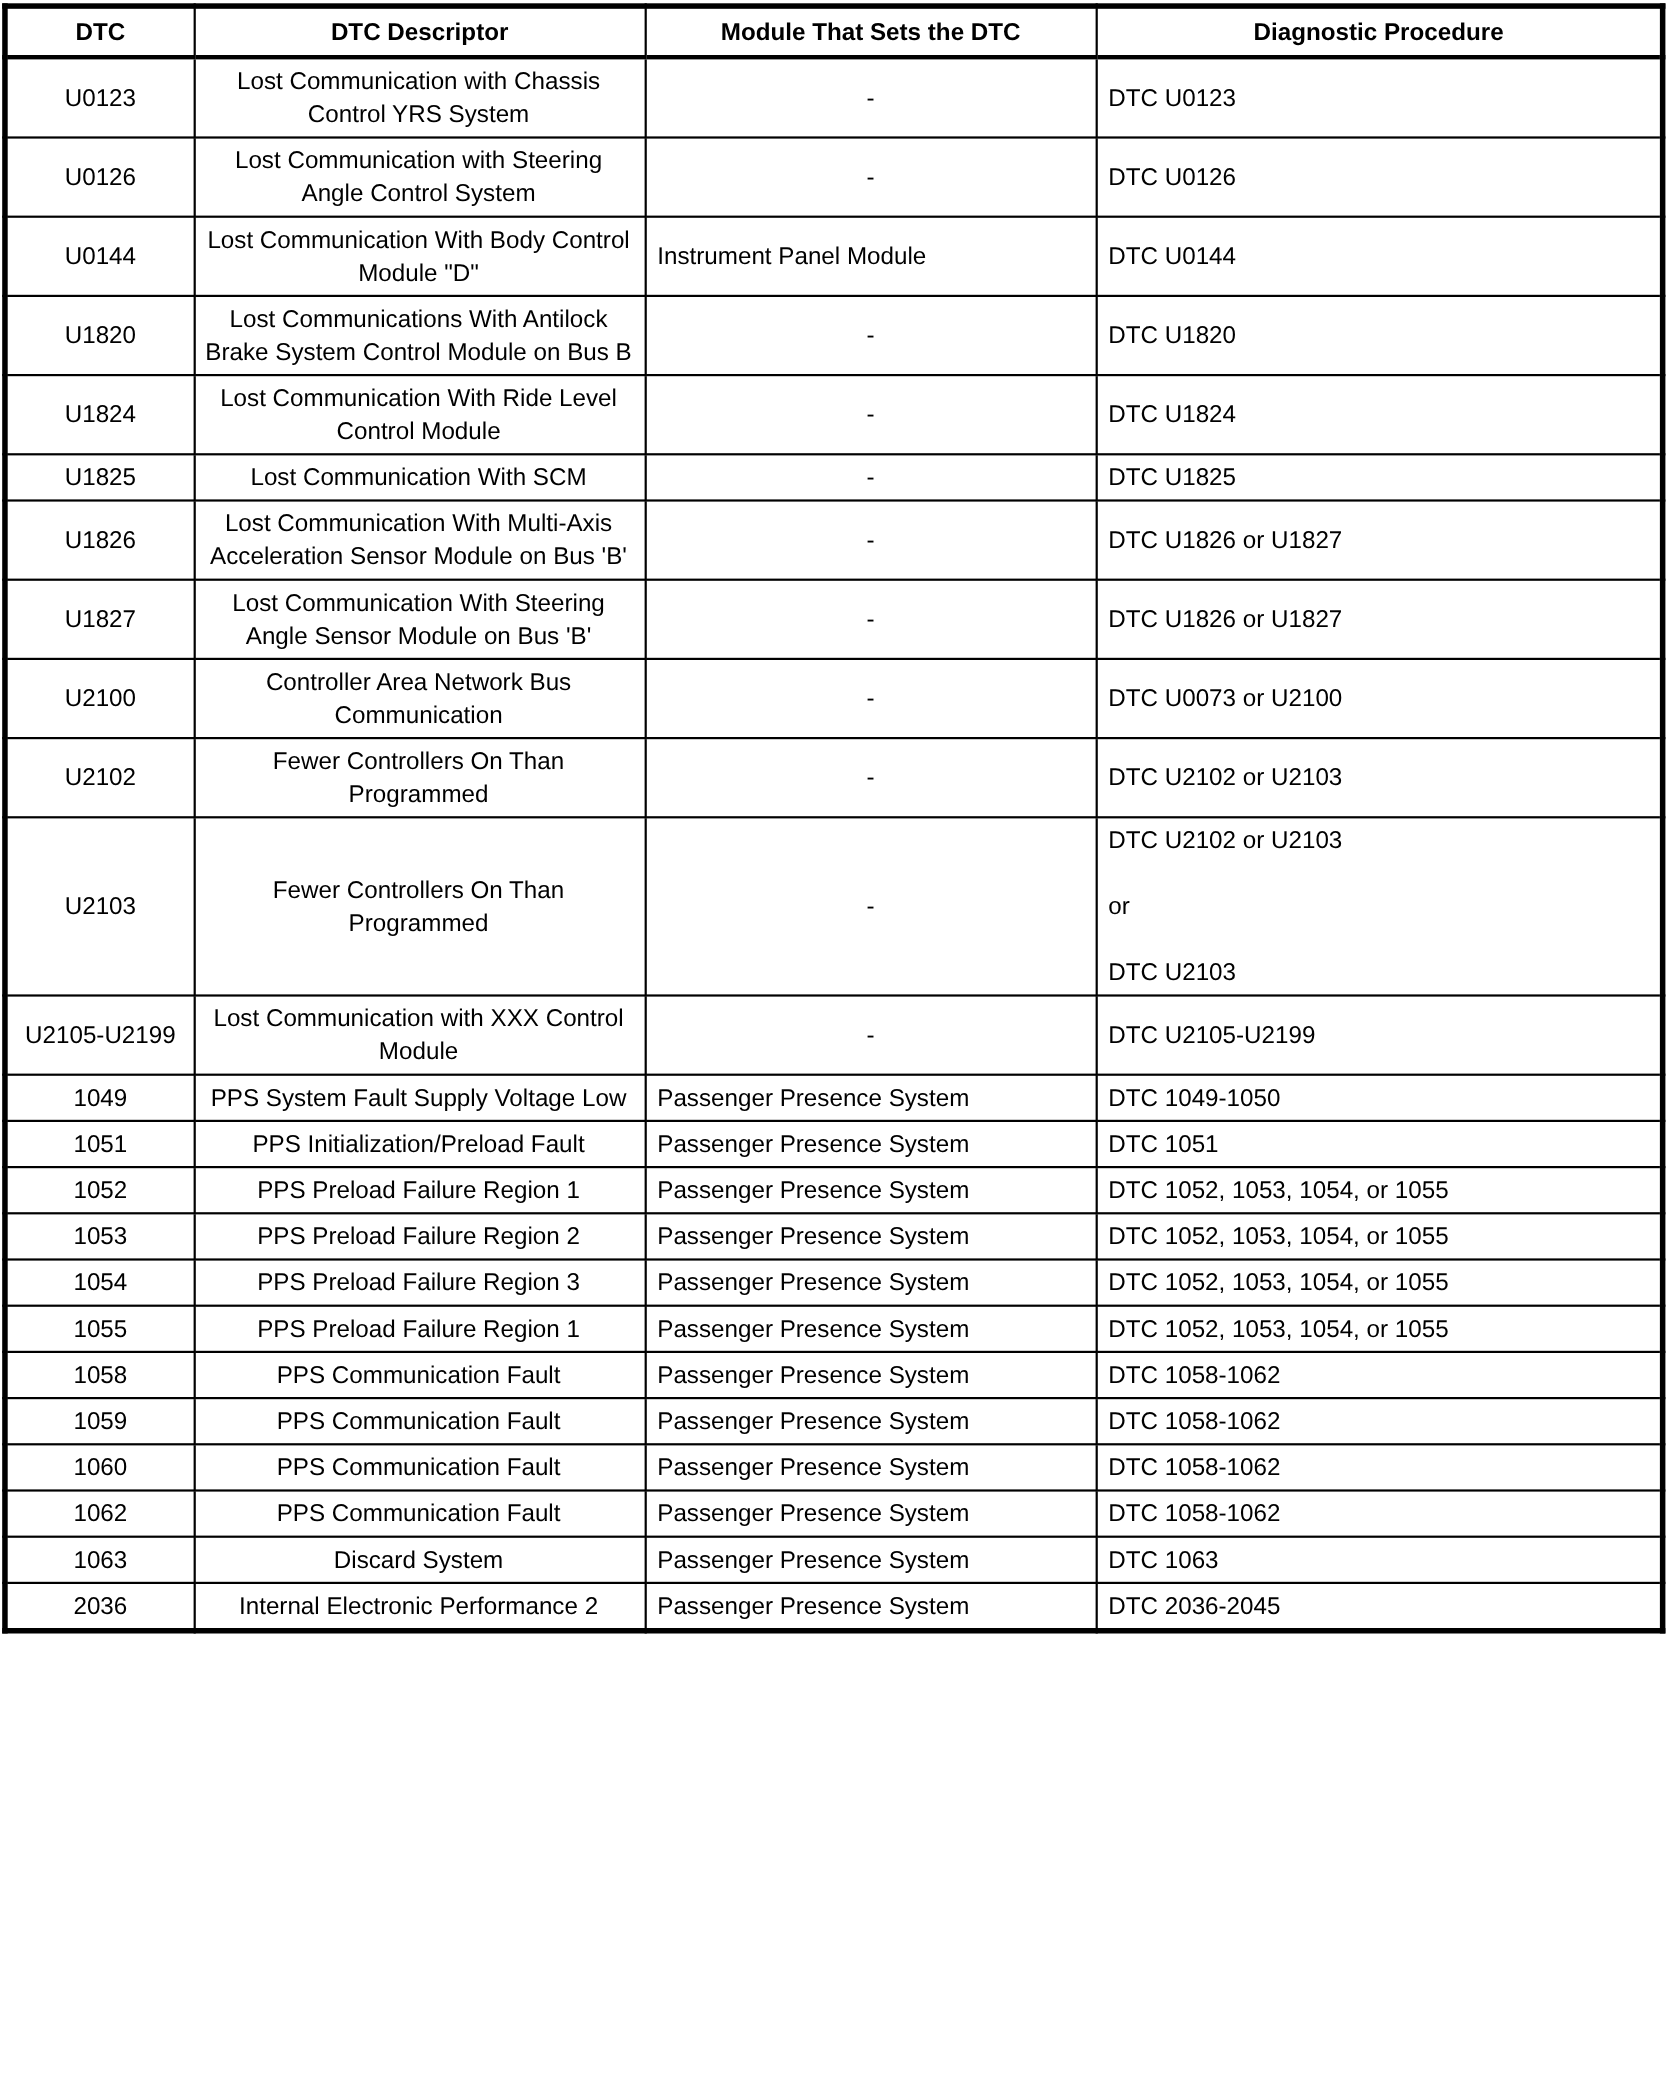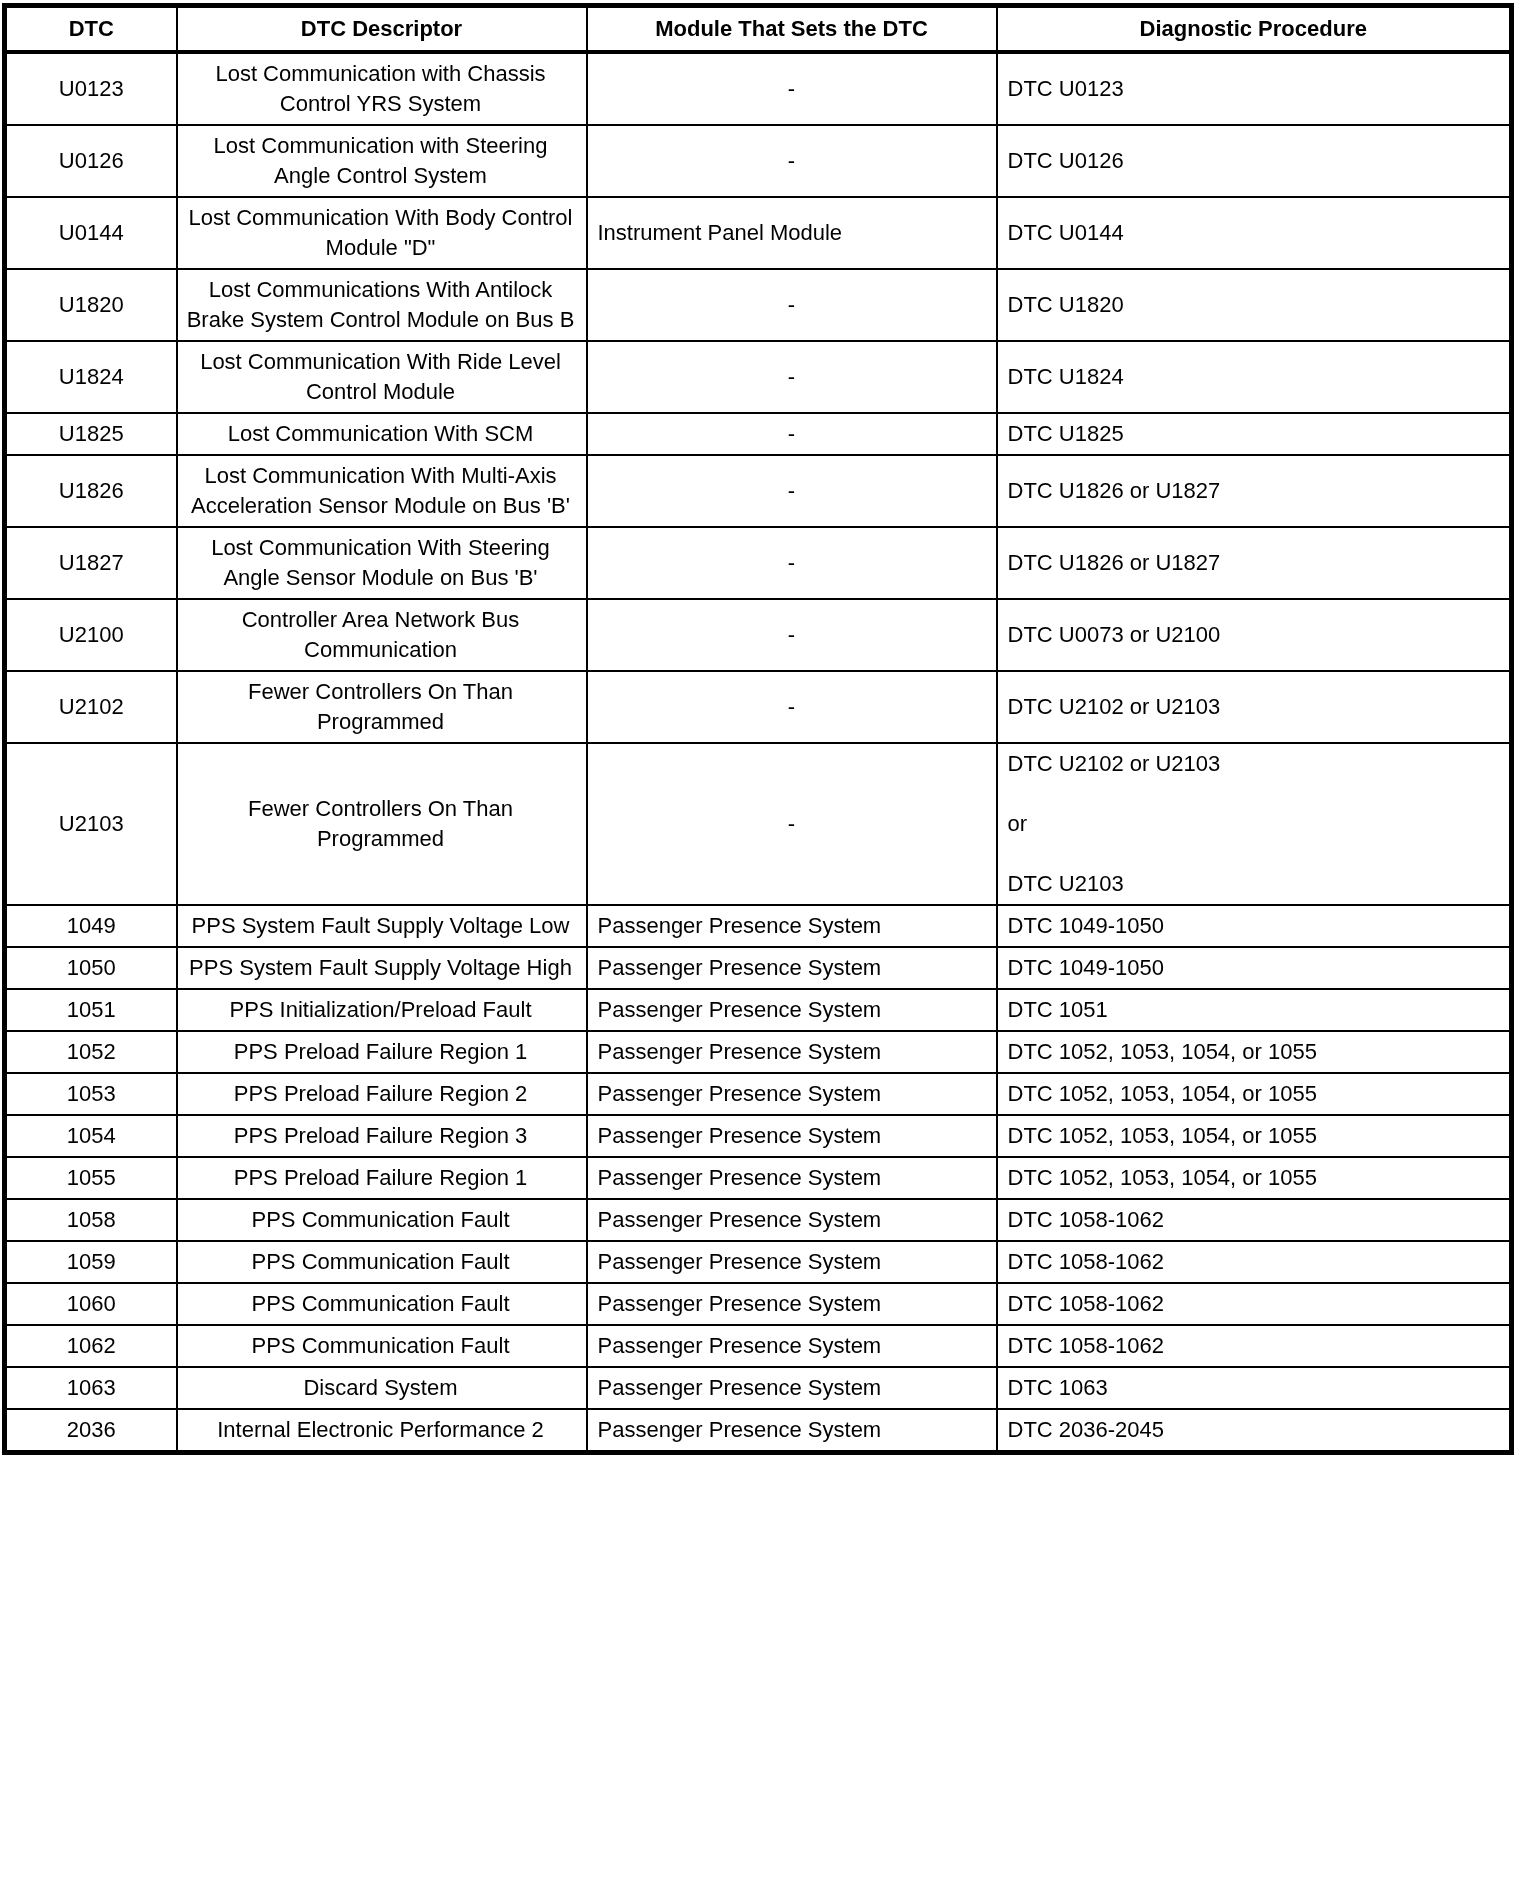--- a/index.html
+++ b/index.html
@@ -145,32 +145,32 @@
         <td class="col-dtc">U2103</td>
         <td class="col-desc">Fewer Controllers On Than Programmed</td>
         <td class="col-module dash">-</td>
         <td class="col-proc">DTC U2102 or U2103
 
 or
 
 DTC U2103</td>
       </tr>
       <tr>
+        <td class="col-dtc">U2105-U2199</td>
+        <td class="col-desc">Lost Communication with XXX Control Module</td>
+        <td class="col-module dash">-</td>
+        <td class="col-proc">DTC U2105-U2199</td>
+      </tr>
+      <tr>
         <td class="col-dtc">1049</td>
         <td class="col-desc">PPS System Fault Supply Voltage Low</td>
         <td class="col-module">Passenger Presence System</td>
         <td class="col-proc">DTC 1049-1050</td>
       </tr>
       <tr>
-        <td class="col-dtc">1050</td>
-        <td class="col-desc">PPS System Fault Supply Voltage High</td>
-        <td class="col-module">Passenger Presence System</td>
-        <td class="col-proc">DTC 1049-1050</td>
-      </tr>
-      <tr>
         <td class="col-dtc">1051</td>
         <td class="col-desc">PPS Initialization/Preload Fault</td>
         <td class="col-module">Passenger Presence System</td>
         <td class="col-proc">DTC 1051</td>
       </tr>
       <tr>
         <td class="col-dtc">1052</td>
         <td class="col-desc">PPS Preload Failure Region 1</td>
         <td class="col-module">Passenger Presence System</td>
         <td class="col-proc">DTC 1052, 1053, 1054, or 1055</td>

